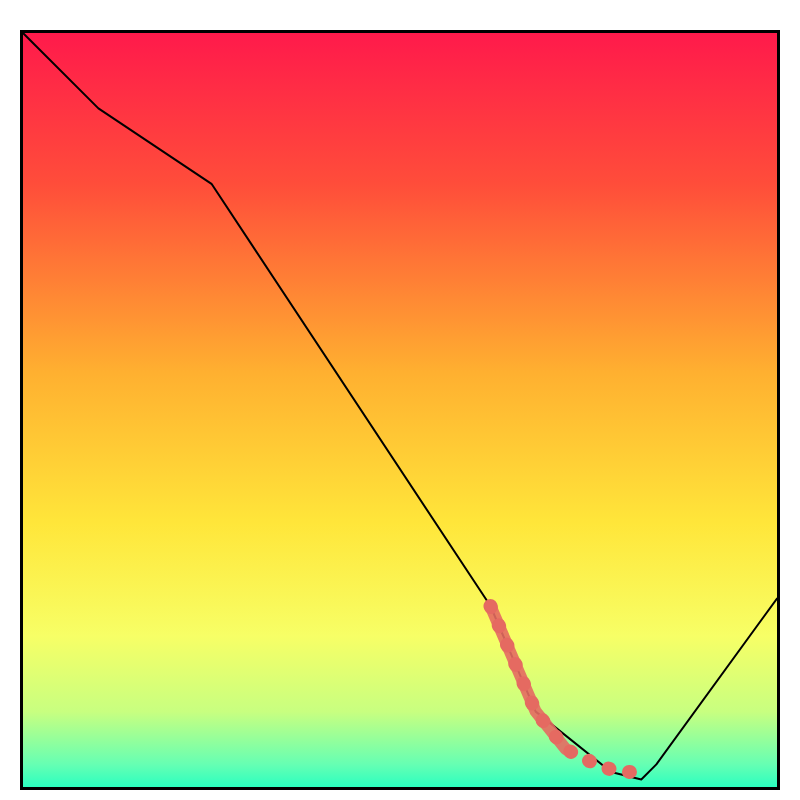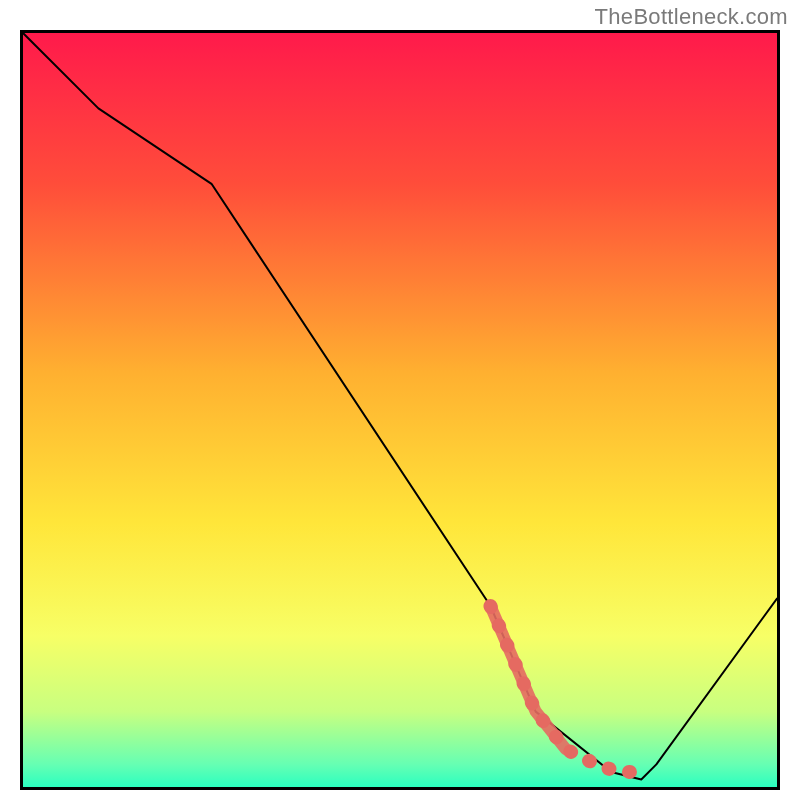--- a/index.html
+++ b/index.html
@@ -39,21 +39,20 @@
   svg.overlay {
     position: absolute;
     inset: 0;
     display: block;
   }
 </style>
 </head>
 <body>
 
 <div class="container">
-  <div class="watermark">TheBottleneck.com</div>
 
   <div class="plot-area">
     <svg class="gradient-bg" viewBox="0 0 754 754" preserveAspectRatio="none">
       <defs>
         <linearGradient id="bgGrad" x1="0" y1="0" x2="0" y2="1">
             <stop offset="0%" stop-color="#ff1a4b"></stop>
             <stop offset="20%" stop-color="#ff4d3a"></stop>
             <stop offset="45%" stop-color="#ffb030"></stop>
             <stop offset="65%" stop-color="#ffe63a"></stop>
             <stop offset="80%" stop-color="#f7ff66"></stop>

